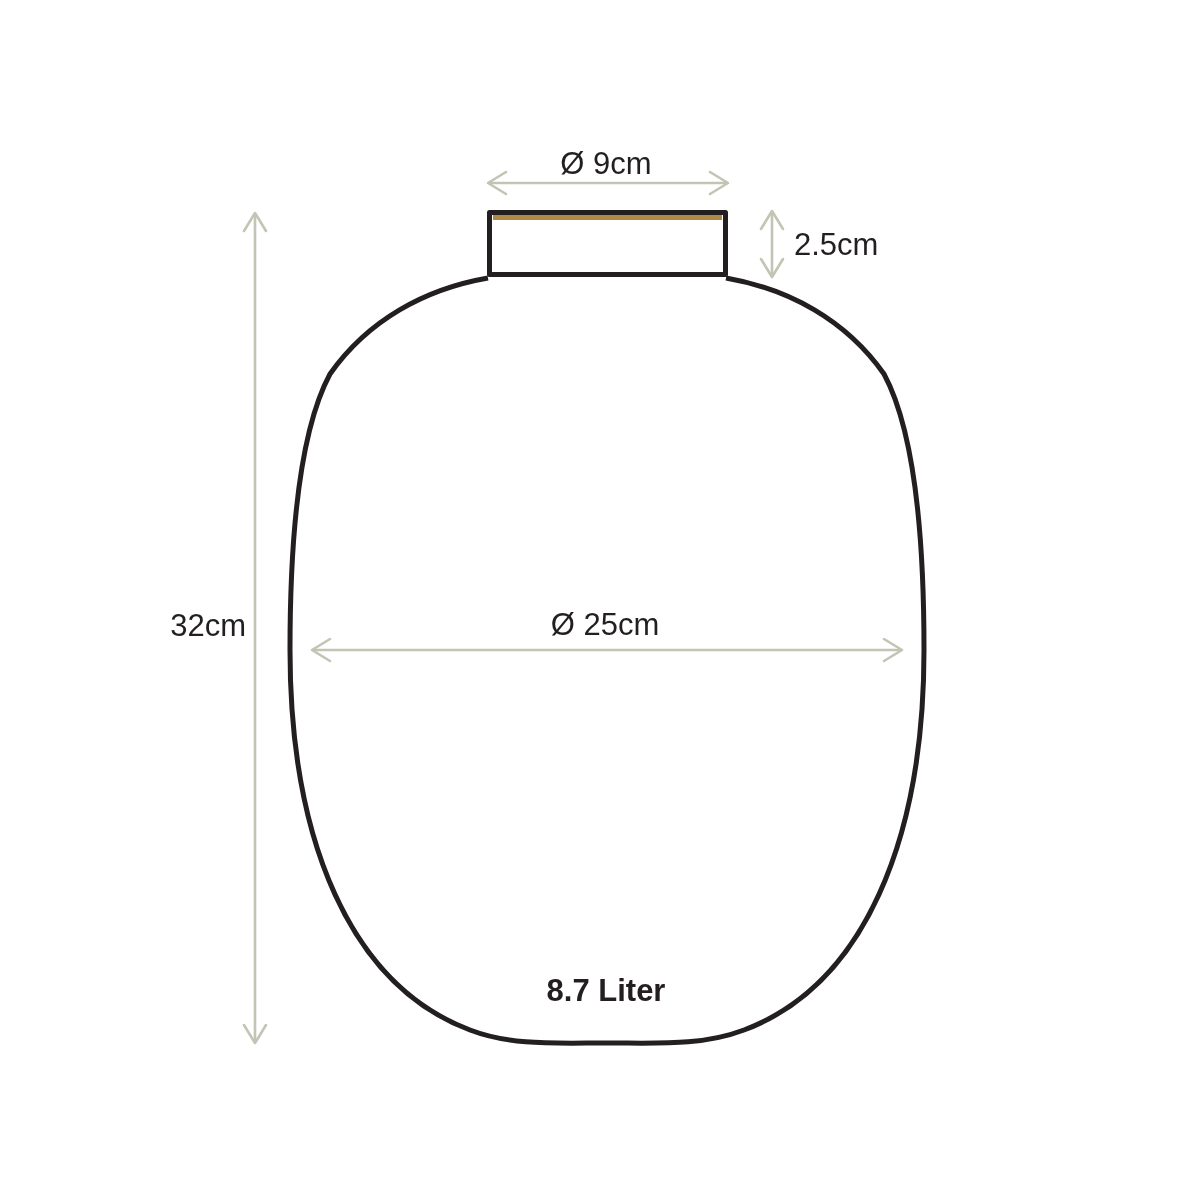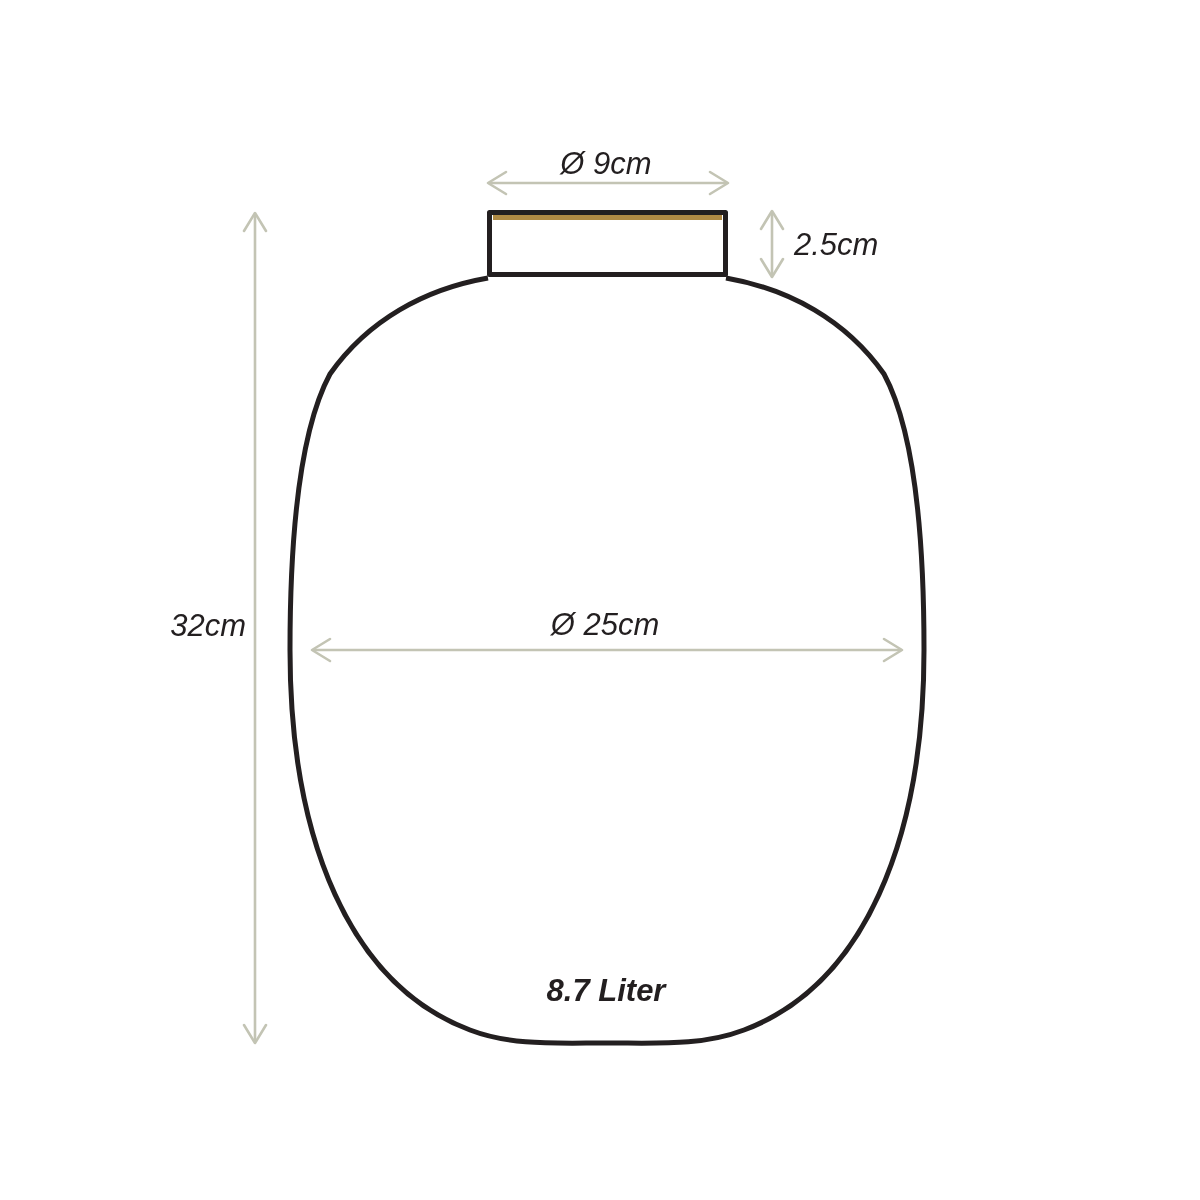--- a/index.html
+++ b/index.html
@@ -14,21 +14,20 @@
     padding: 0;
     background: var(--background);
   }
   .canvas {
     position: relative;
     width: 1200px;
     height: 1172px;
     background: var(--background);
     overflow: hidden;
     font-family: "Liberation Sans", "DejaVu Sans", sans-serif;
-    font-style: italic;
   }
   svg { display: block; }
   .vase-line {
     fill: #ffffff;
     stroke: var(--outline);
     stroke-width: 5;
     stroke-linejoin: round;
   }
   .dim-line {
     stroke: var(--dimension-arrow);

